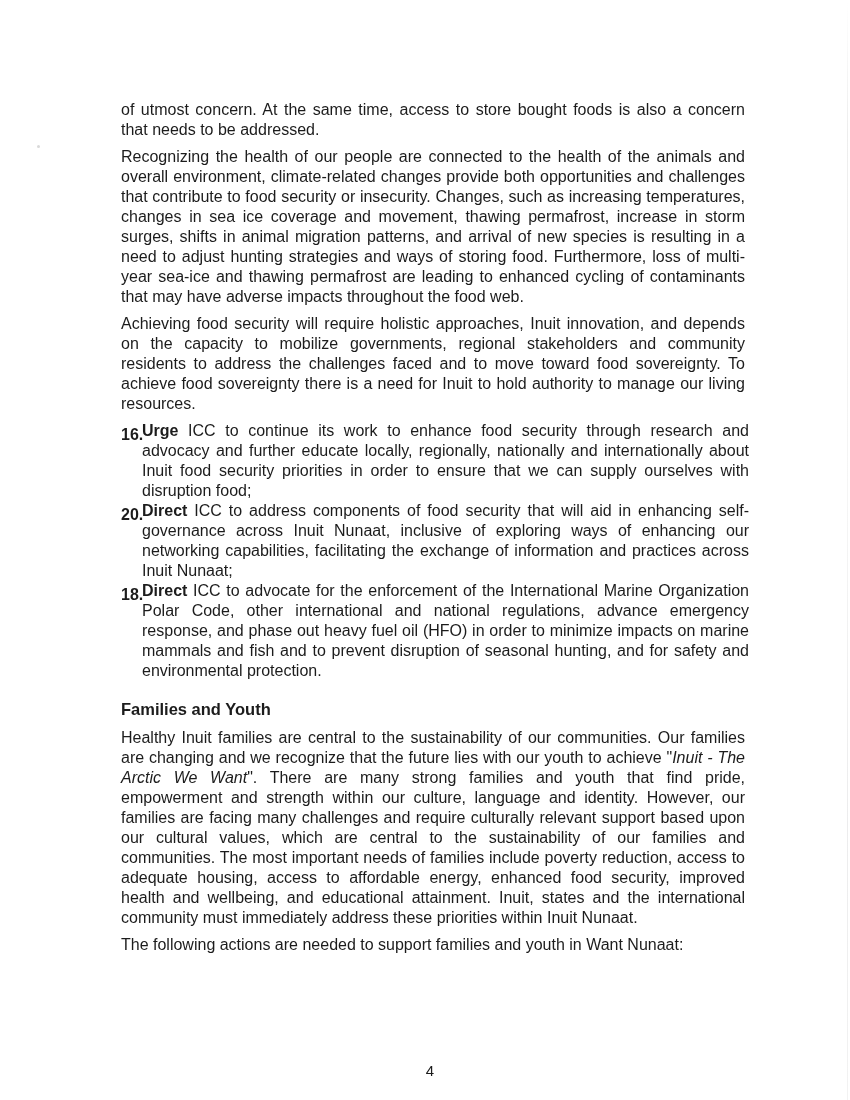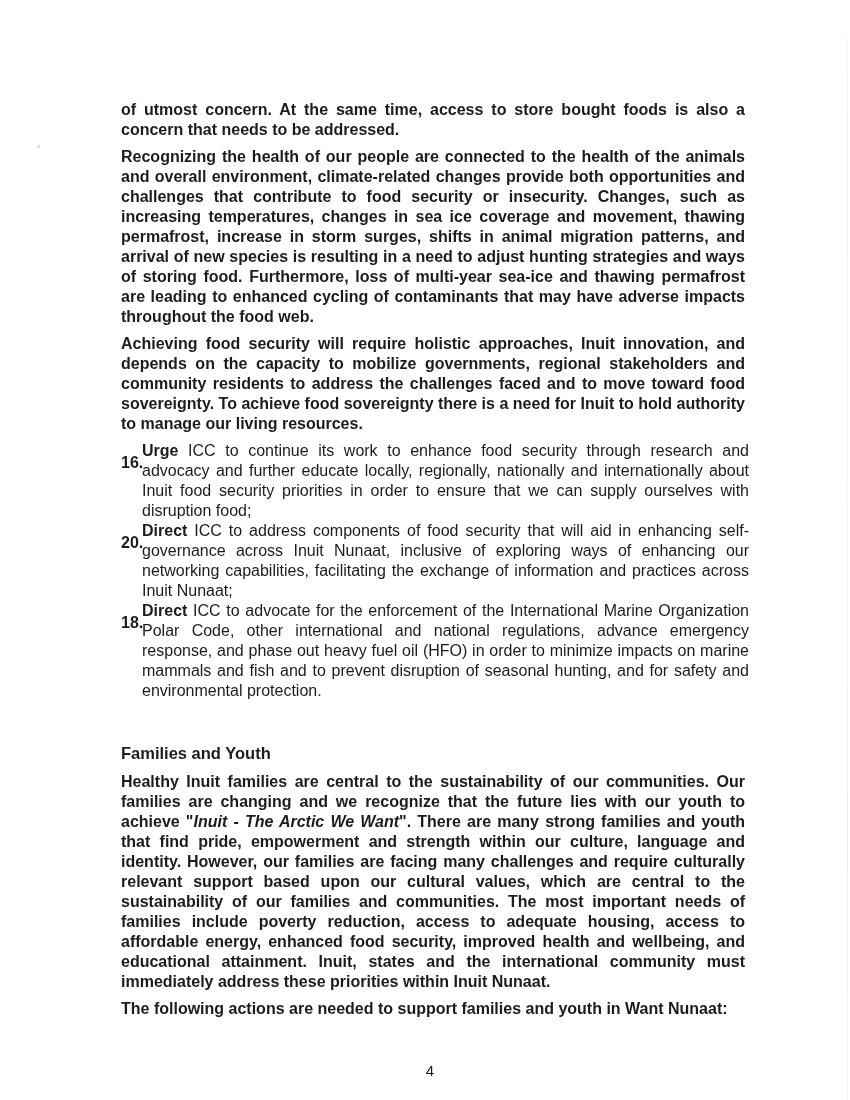--- a/index.html
+++ b/index.html
@@ -22,49 +22,48 @@
     position: absolute;
     left: 121px;
     top: 100px;
     width: 628px;
     font-size: 16px;
     line-height: 20px;
     text-align: justify;
   }
   .content p {
     margin: 0 4px 7px 0;
-    font-weight: bold;
   }
   .lead-line {
     margin: 0 0 7px 0;
   }
   ol.actions {
     list-style: none;
     margin: 0 0 7px 0;
     padding: 0;
   }
   ol.actions li {
     position: relative;
     padding-left: 21px;
     text-align: justify;
   }
   .action-num {
     position: absolute;
     left: 0;
-    top: 12px;
+    top: 4px;
     font-weight: bold;
   }
   .action-lead {
     font-weight: bold;
     margin-top: 48px;
   }
   h2.section-heading {
     font-size: 16.5px;
     font-weight: bold;
-    margin: 42px 0 9px 0;
+    margin: 18px 0 9px 0;
     text-align: left;
     line-height: 20px;
   }
   em.doc-italic {
     font-style: italic;
   }
   .page-number {
     position: absolute;
     top: 1062px;
     left: 0;

